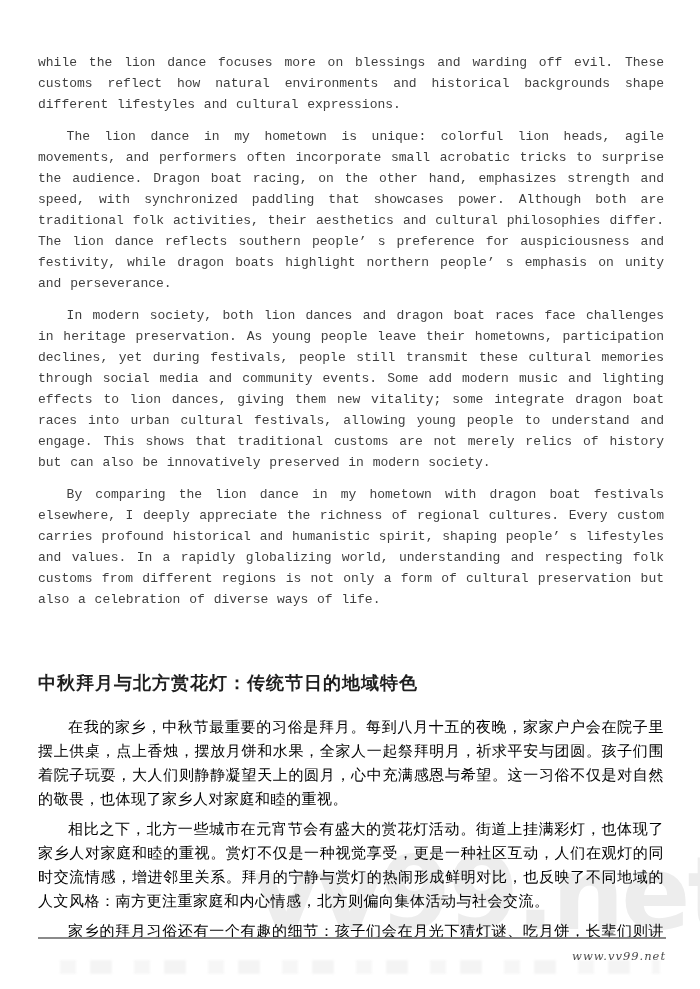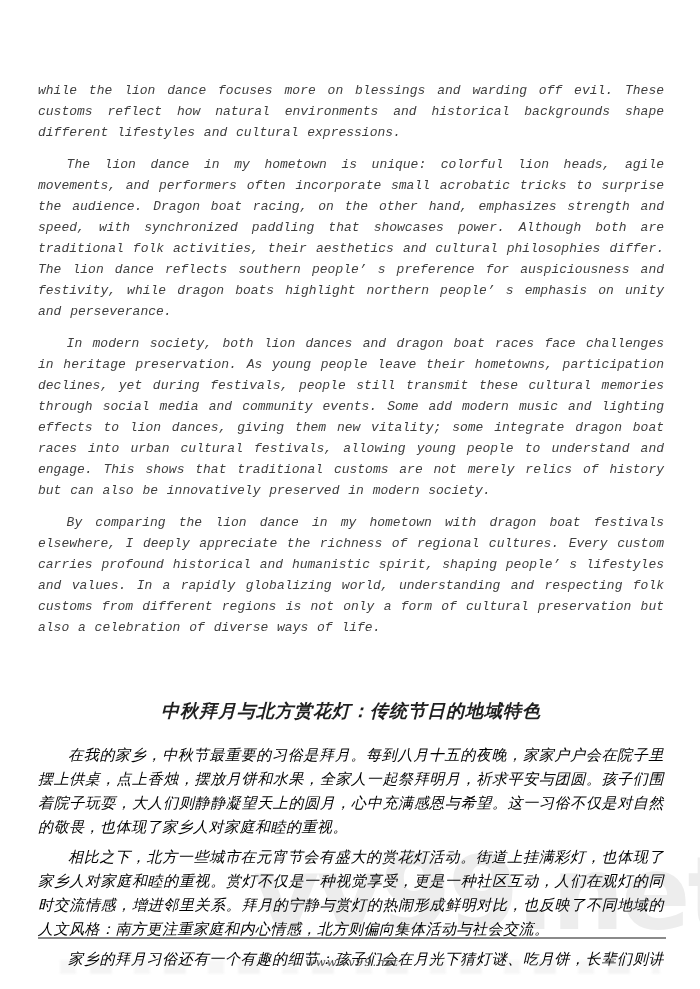--- a/index.html
+++ b/index.html
@@ -36,37 +36,35 @@
     line-height: 1;
     letter-spacing: -3px;
     color: var(--watermark);
     white-space: nowrap;
     z-index: 0;
     user-select: none;
   }
   .content {
     position: relative;
     z-index: 1;
-    padding: 80px 36px 0 38px;
-    font-style: italic;
+    padding: 52px 36px 0 38px;
   }
   p.en {
     font-family: "Liberation Mono", "DejaVu Sans Mono", monospace;
     font-size: 13px;
     line-height: 21px;
     color: var(--body-text);
     text-align: justify;
     margin-bottom: 11px;
     word-spacing: 1px;
   }
   p.en.indent { text-indent: 2.2em; }
   h1.zh-title {
     margin-top: 61px;
     margin-bottom: 20px;
-    text-align: center;
     font-size: 18px;
     font-weight: bold;
     color: var(--heading-text);
     letter-spacing: 1px;
     font-family: "Liberation Sans", sans-serif;
   }
   p.zh {
     font-size: 15px;
     line-height: 24px;
     color: #000000;
@@ -86,22 +84,22 @@
     left: 38px;
     right: 34px;
     top: 937px;
     z-index: 2;
   }
   .footer-rule {
     border-top: 2px solid var(--footer-rule);
     height: 0;
   }
   .footer-url {
-    margin-top: 16px;
-    text-align: center;
+    margin-top: 10px;
+    text-align: right;
     font-family: "DejaVu Serif", serif;
     font-style: italic;
     font-size: 11.5px;
     color: var(--footer-text);
     letter-spacing: 1px;
   }
   .bleed {
     position: absolute;
     left: 60px;
     right: 40px;

